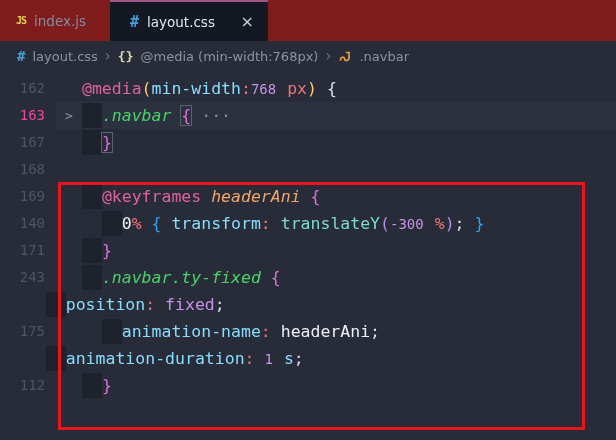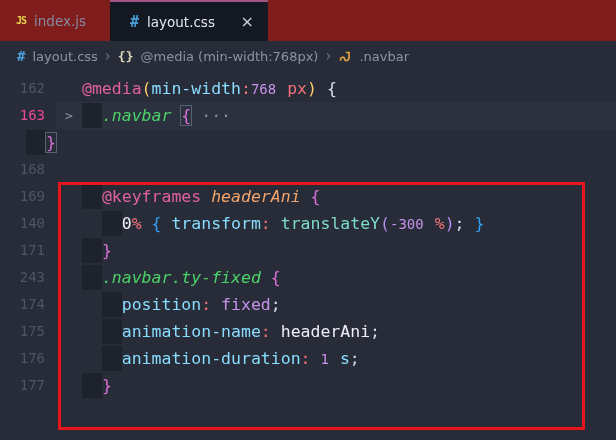--- a/index.html
+++ b/index.html
@@ -108,20 +108,21 @@
           </div>
         </div>
         <div class="row active">
           <div class="num">163</div>
           <div class="body">
             <div class="fold">&gt;</div>
             <div class="code"><div class="iblock" style="left: 0ch;"></div><span class="txt"><span class="tk">  </span><span class="tk sel">.navbar</span><span class="tk"> </span><span class="tk b2 box">{</span><span class="tk"> </span><span class="tk ell">···</span></span></div>
           </div>
         </div>
         <div class="row">
+          <div class="num">167</div>
           <div class="body">
             <div class="fold"></div>
             <div class="code"><div class="iblock" style="left: 0ch;"></div><span class="txt"><span class="tk">  </span><span class="tk b2 box">}</span></span></div>
           </div>
         </div>
         <div class="row">
           <div class="num">168</div>
           <div class="body">
             <div class="fold"></div>
             <div class="code"><span class="txt"></span></div>
@@ -149,42 +150,40 @@
           </div>
         </div>
         <div class="row">
           <div class="num">243</div>
           <div class="body">
             <div class="fold"></div>
             <div class="code"><div class="iblock" style="left: 0ch;"></div><span class="txt"><span class="tk">  </span><span class="tk sel">.navbar.ty-fixed</span><span class="tk"> </span><span class="tk b2">{</span></span></div>
           </div>
         </div>
         <div class="row">
-          <div class="num">174</div>
           <div class="body">
             <div class="fold"></div>
             <div class="code"><div class="iblock" style="left: 2ch;"></div><span class="txt"><span class="tk">    </span><span class="tk prop">position</span><span class="tk colon">:</span><span class="tk"> </span><span class="tk val">fixed</span><span class="tk punc">;</span></span></div>
           </div>
         </div>
         <div class="row">
           <div class="num">175</div>
           <div class="body">
             <div class="fold"></div>
             <div class="code"><div class="iblock" style="left: 2ch;"></div><span class="txt"><span class="tk">    </span><span class="tk prop">animation-name</span><span class="tk colon">:</span><span class="tk"> </span><span class="tk white">headerAni</span><span class="tk punc">;</span></span></div>
           </div>
         </div>
         <div class="row">
-          <div class="num">176</div>
           <div class="body">
             <div class="fold"></div>
             <div class="code"><div class="iblock" style="left: 2ch;"></div><span class="txt"><span class="tk">    </span><span class="tk prop">animation-duration</span><span class="tk colon">:</span><span class="tk"> </span><span class="tk num">1</span><span class="tk units">s</span><span class="tk punc">;</span></span></div>
           </div>
         </div>
         <div class="row">
-          <div class="num">177</div>
+          <div class="num">112</div>
           <div class="body">
             <div class="fold"></div>
             <div class="code"><div class="iblock" style="left: 0ch;"></div><span class="txt"><span class="tk">  </span><span class="tk b2">}</span></span></div>
           </div>
         </div>
       </div>
     <div class="redbox"></div>
   </div>
 
 </div>

